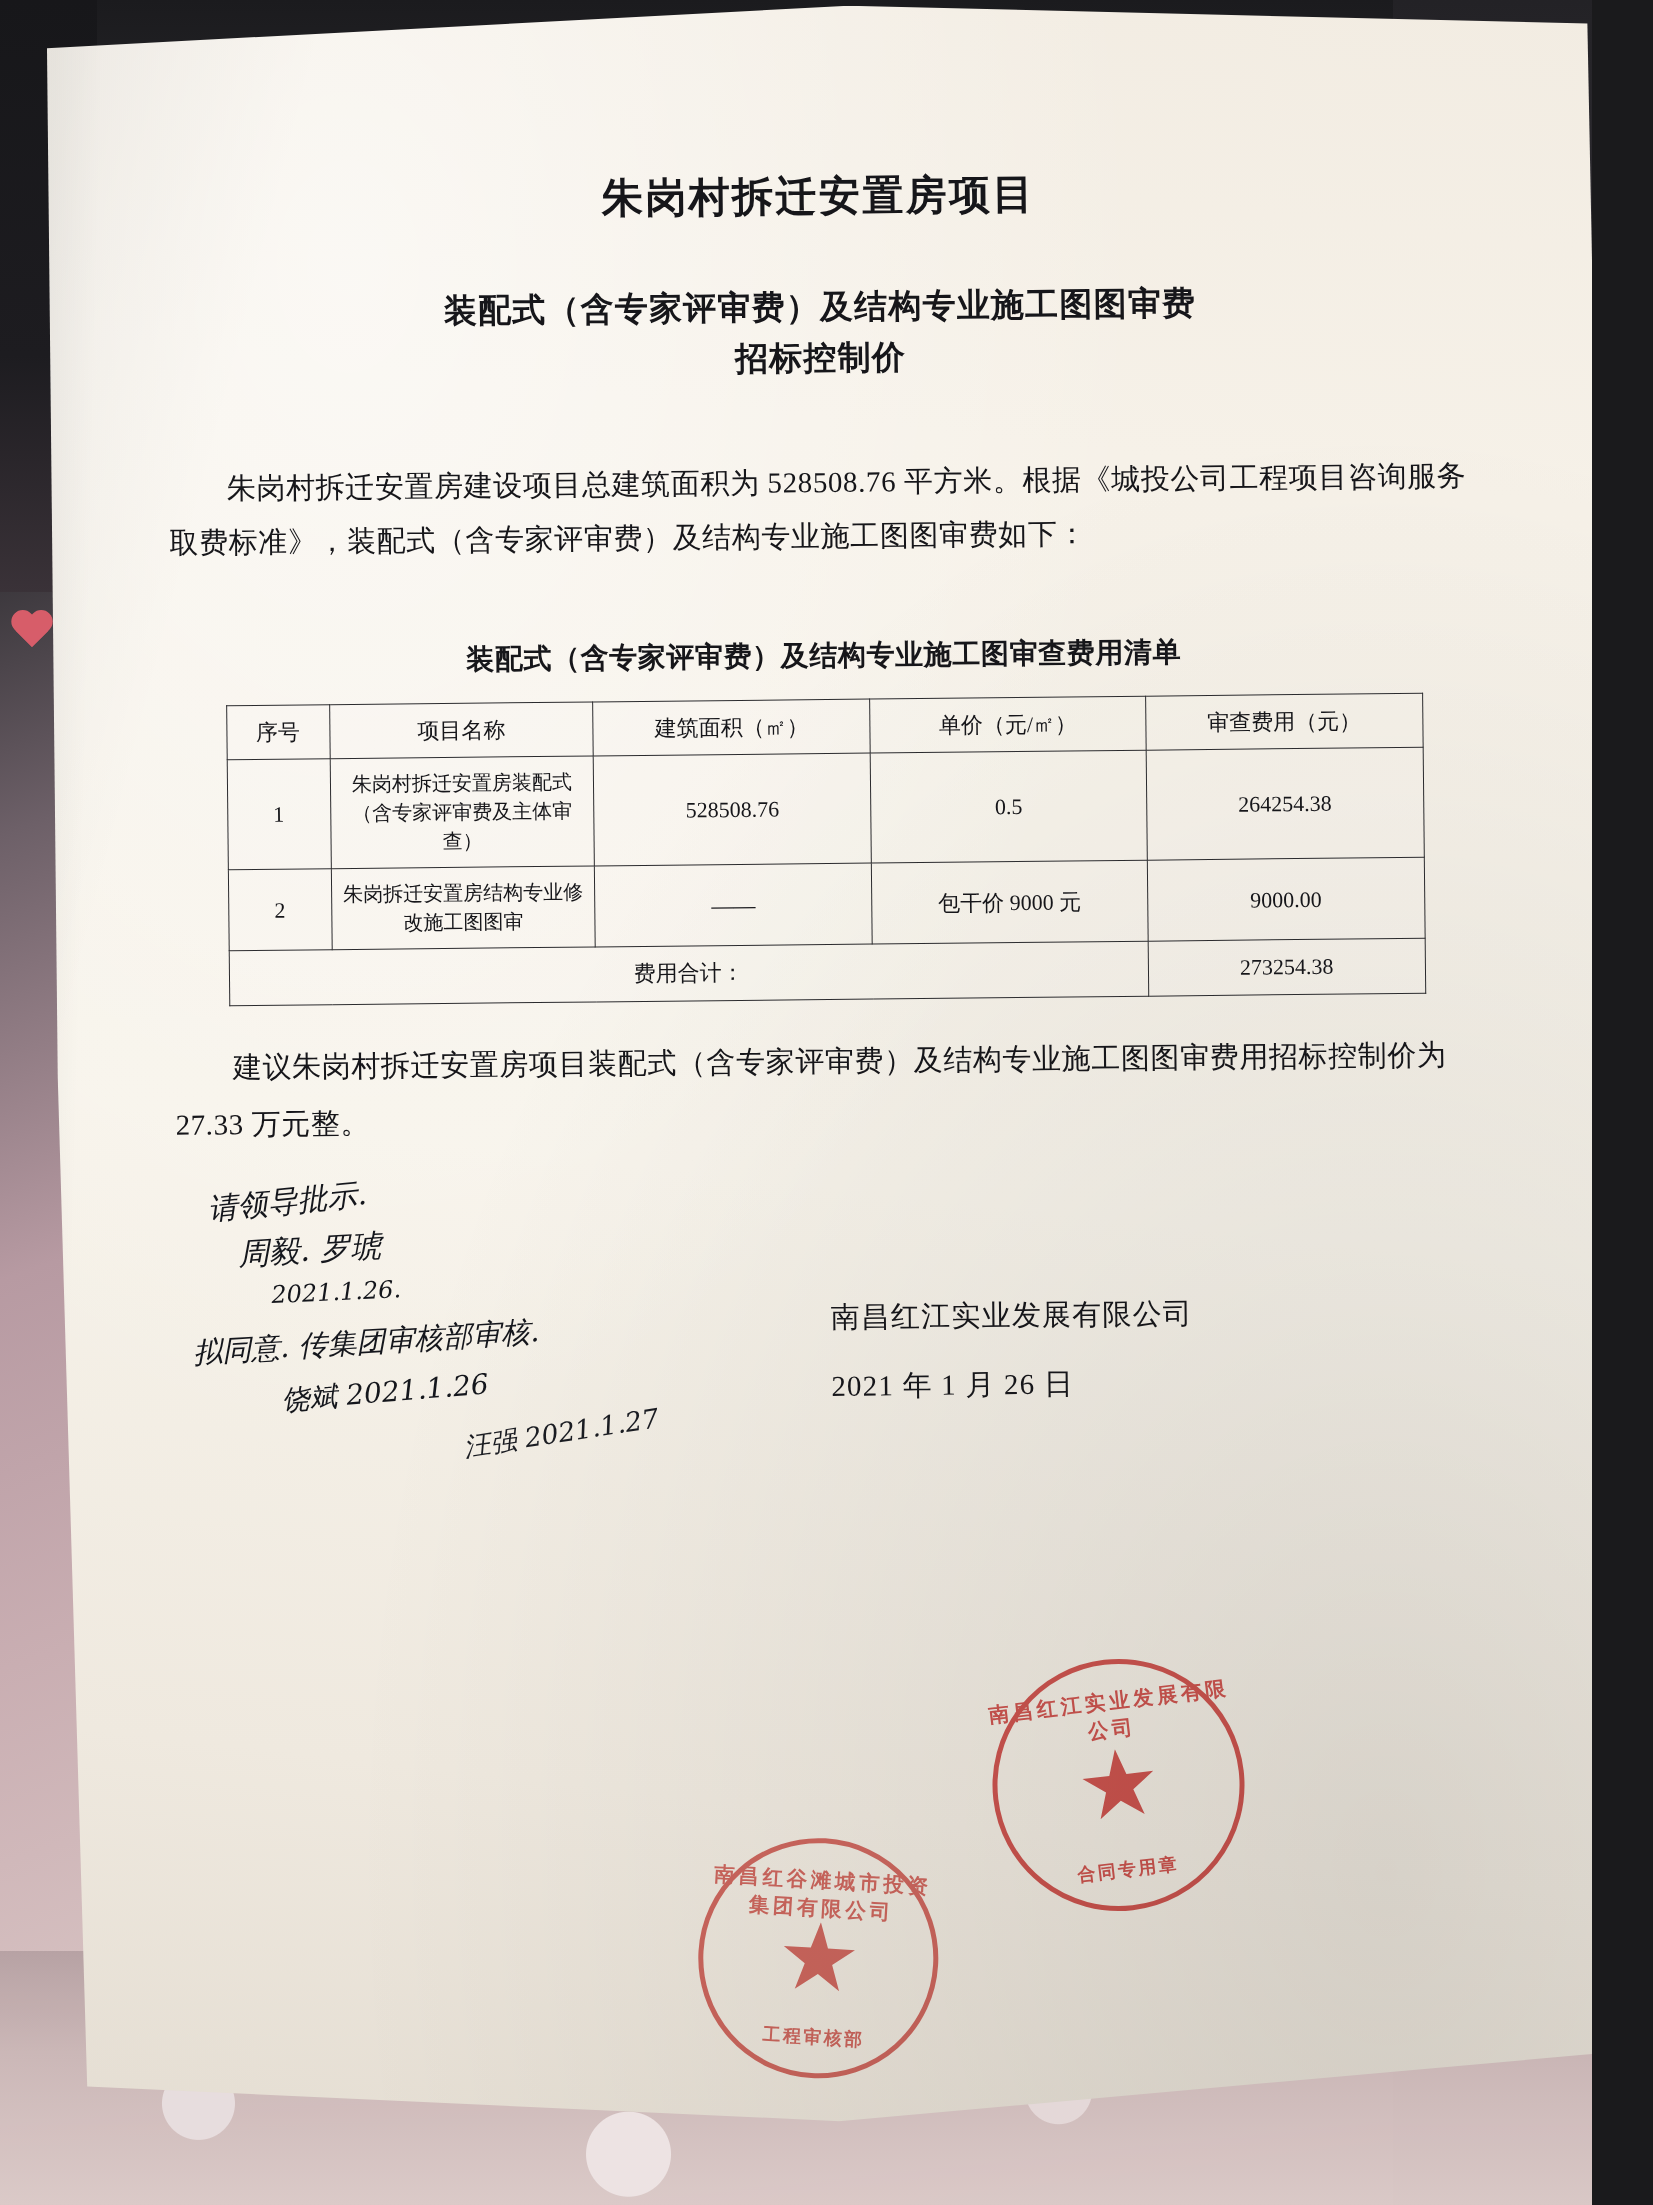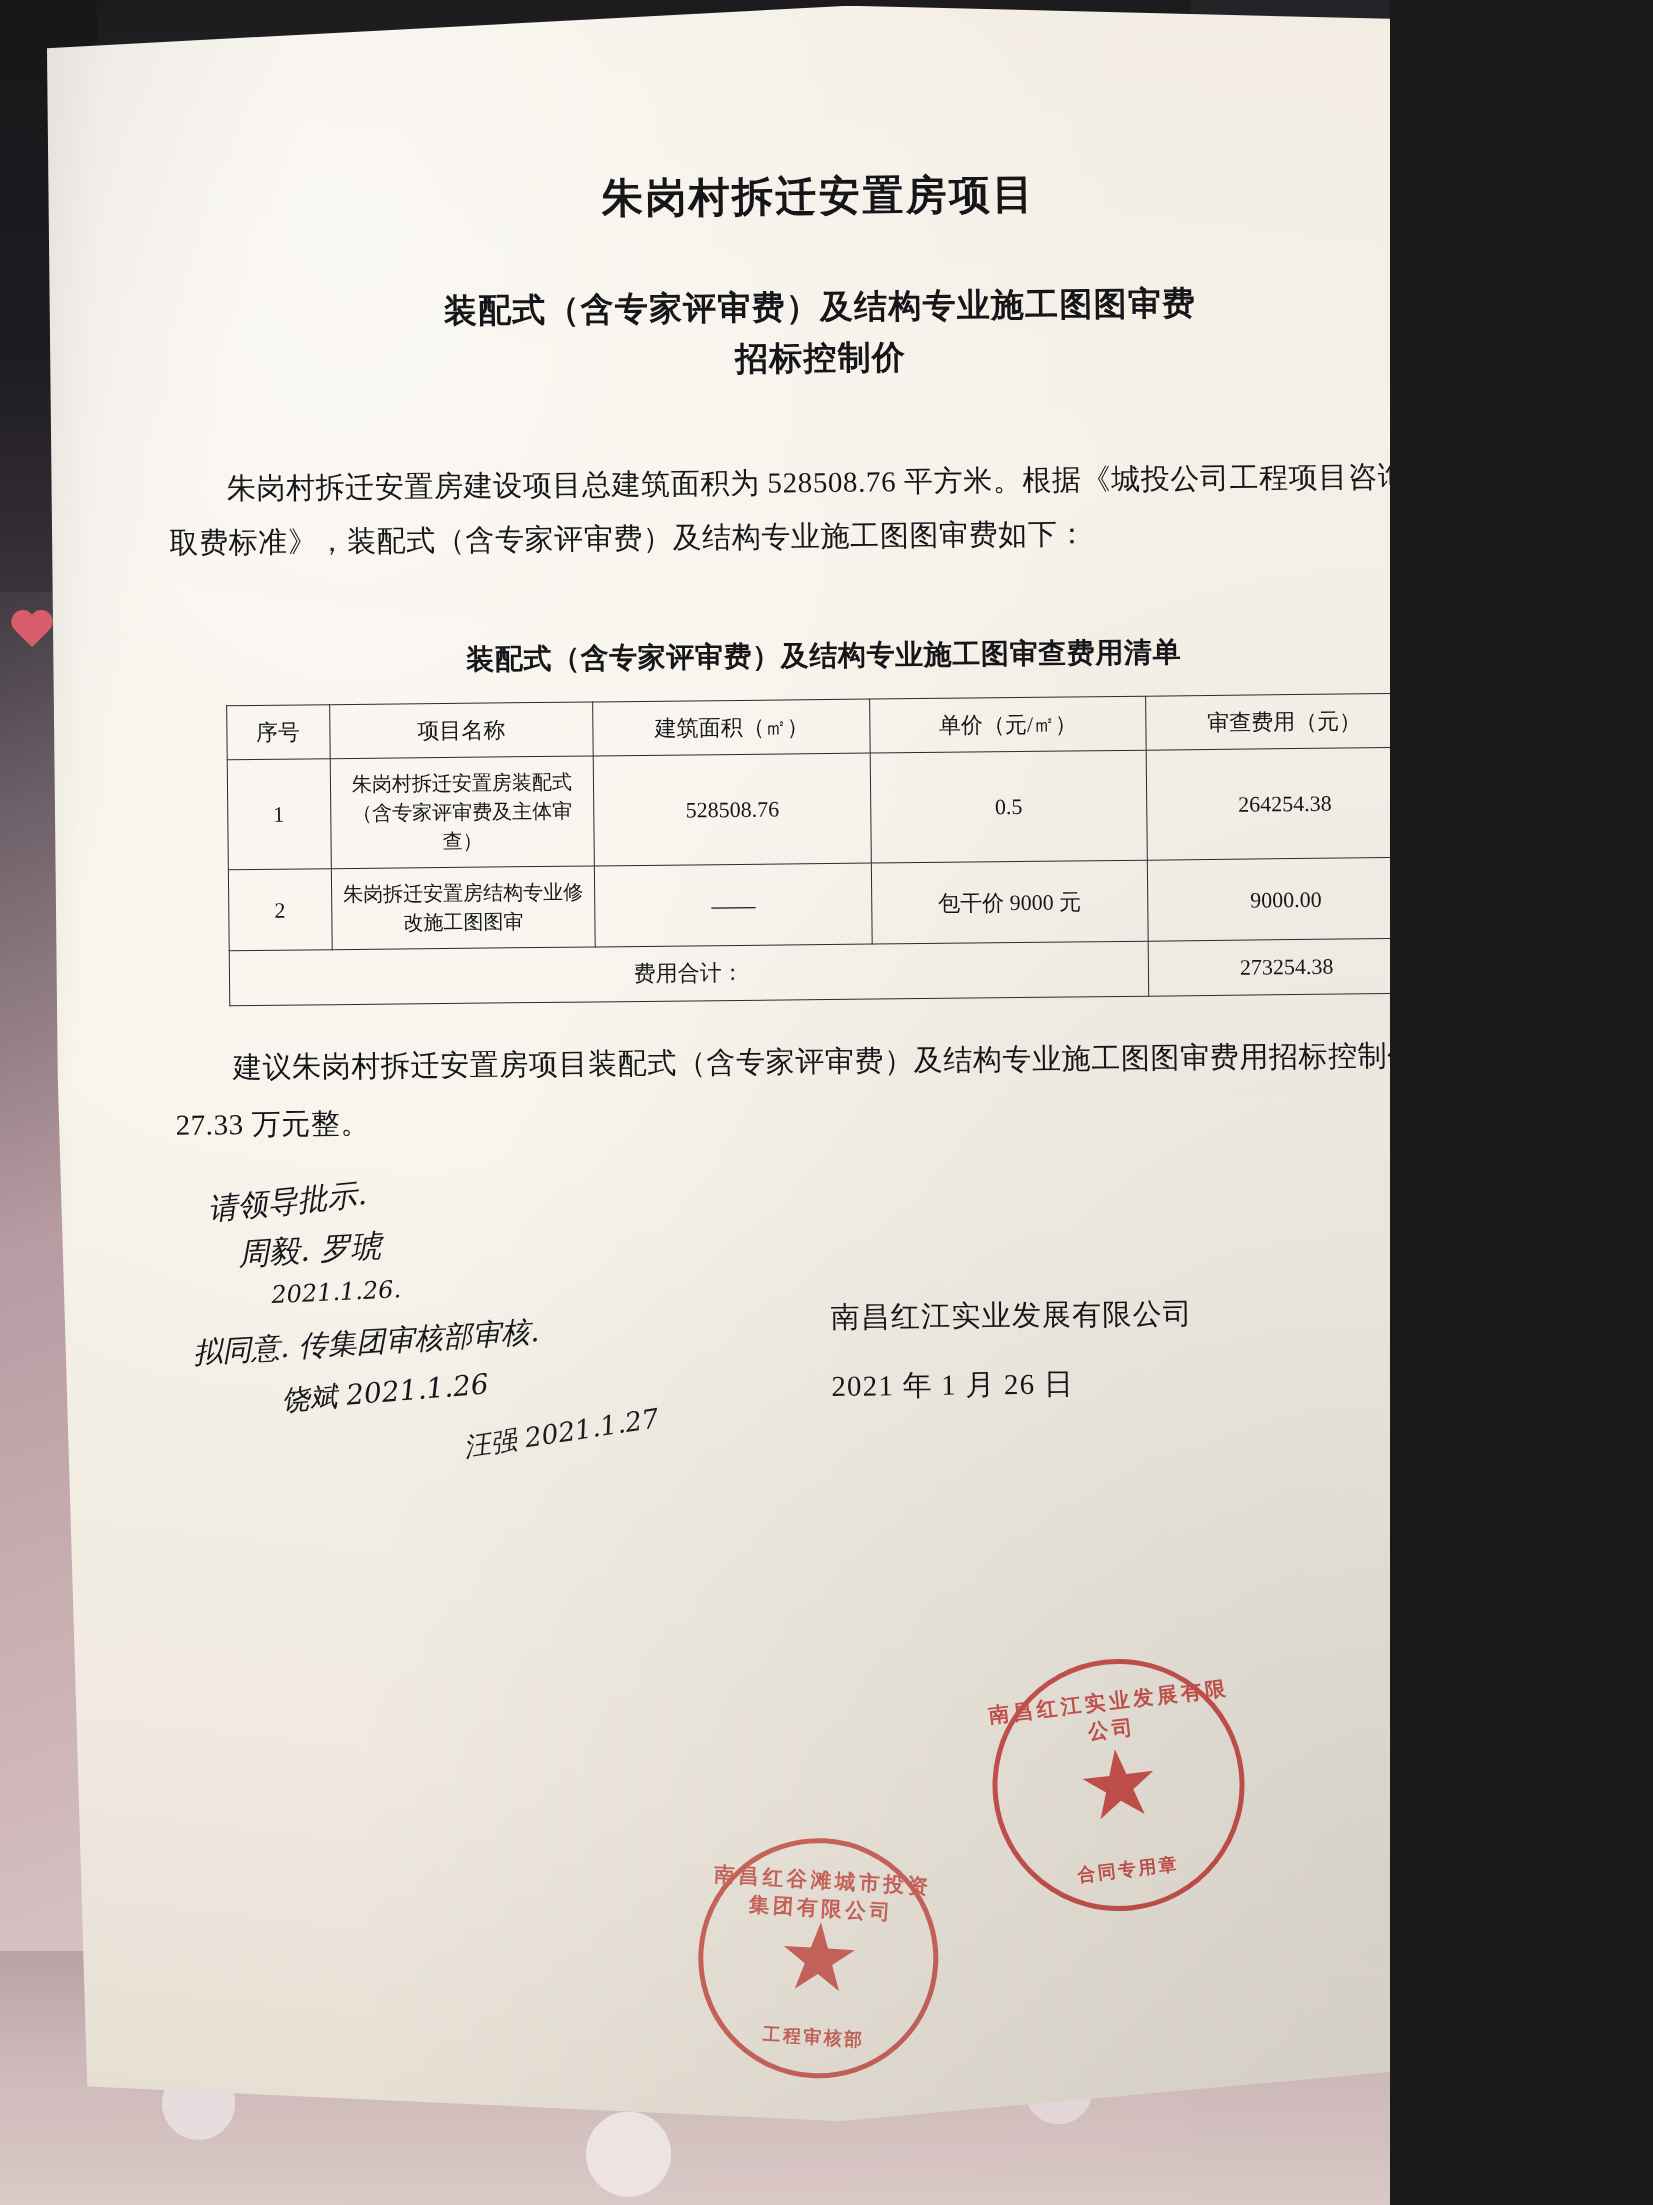--- a/index.html
+++ b/index.html
@@ -10,21 +10,21 @@
   body {
     width: 1654px;
     height: 2205px;
     overflow: hidden;
     font-family: "Liberation Serif", "DejaVu Serif", serif;
   }
 
   
   #scene {
     position: relative;
-    width: 1390px;
+    width: 1592px;
     height: 2205px;
     background:
       linear-gradient(160deg, #232327 0%, #2b2a2e 18%, #6d6068 30%, #b79aa2 46%,
                       #c9aeb2 60%, #d7c2c2 74%, #cdb6b6 88%, #b9a4a4 100%);
     overflow: hidden;
   }
   
   #desk-dark {
     position: absolute;
     left: 0; top: 0;

